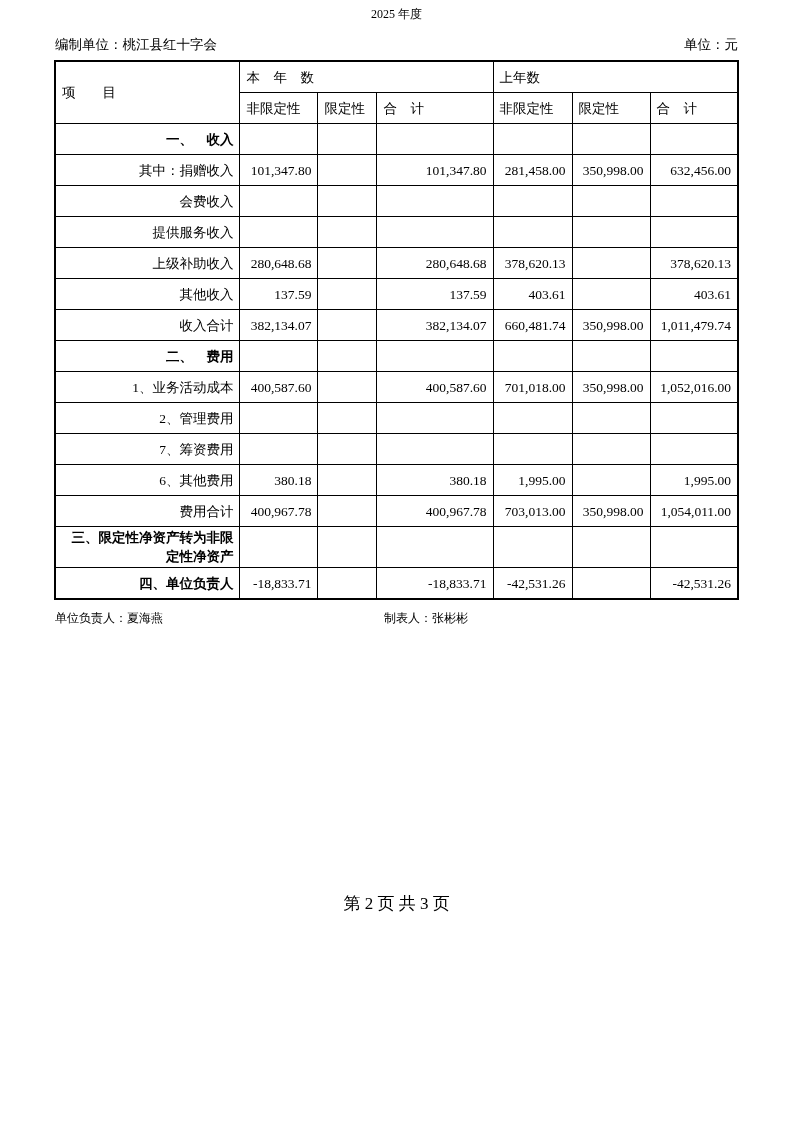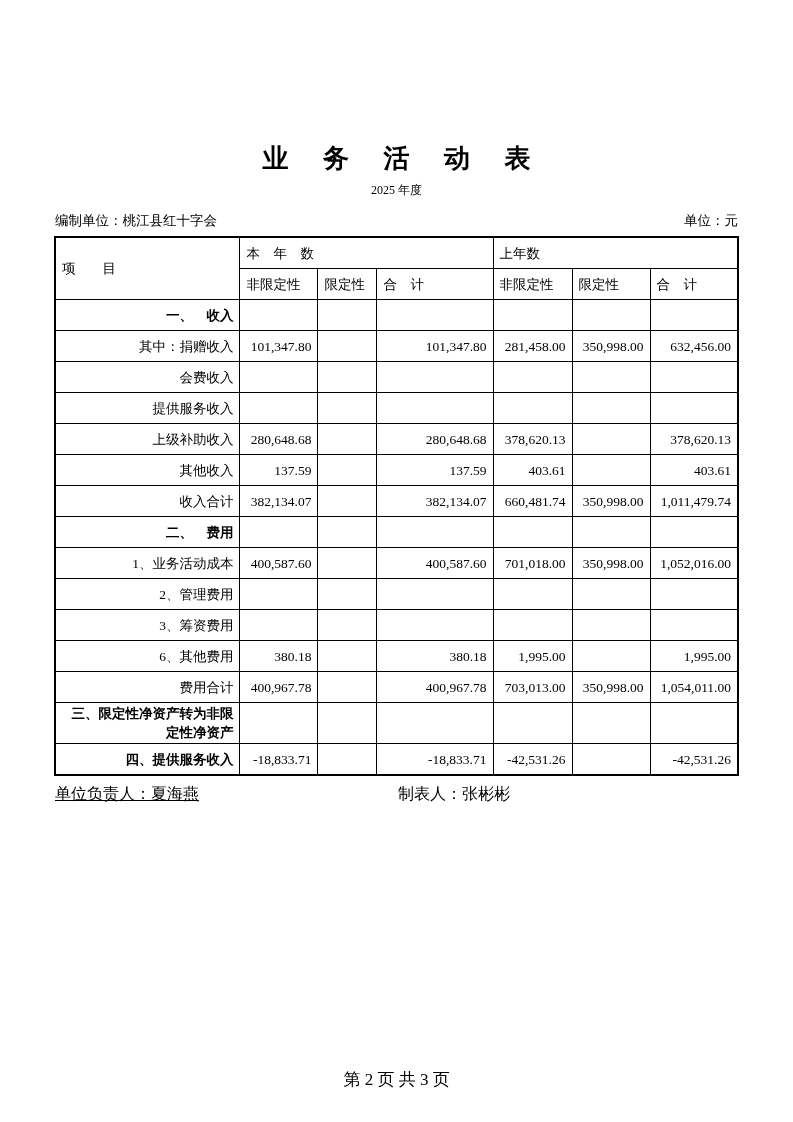--- a/index.html
+++ b/index.html
@@ -74,43 +74,41 @@
   td.num {
     text-align: right;
   }
   tr.bold td.label {
     font-weight: bold;
   }
   .sign-row {
     width: 683px;
     margin: 9px auto 8px auto;
     position: relative;
-    font-size: 16px;
+    font-size: 12px;
     line-height: 18px;
     height: 18px;
-    text-decoration: underline;
   }
   .sign-row .preparer {
     position: absolute;
-    left: 343px;
+    left: 329px;
     top: 0;
   }
   .pageno {
     margin-top: 268px;
     text-align: center;
     font-size: 17px;
     line-height: 18px;
   }
 </style>
 </head>
 <body>
 
 <div class="page">
 
-  <h1 class="title">业 务 活 动 表</h1>
   <div class="subtitle">2025 年度</div>
 
   <div class="meta-row">
     <span>编制单位：桃江县红十字会</span>
     <span>单位：元</span>
   </div>
 
   <table class="activity">
     <colgroup>
       <col style="width:185px">
@@ -221,21 +219,21 @@
       <tr>
         <td class="label">2、管理费用</td>
         <td class="num"></td>
         <td class="num"></td>
         <td class="num"></td>
         <td class="num"></td>
         <td class="num"></td>
         <td class="num"></td>
       </tr>
       <tr>
-        <td class="label">3、筹资费用</td>
+        <td class="label">7、筹资费用</td>
         <td class="num"></td>
         <td class="num"></td>
         <td class="num"></td>
         <td class="num"></td>
         <td class="num"></td>
         <td class="num"></td>
       </tr>
       <tr>
         <td class="label">6、其他费用</td>
         <td class="num">380.18</td>
@@ -257,21 +255,21 @@
       <tr class="bold">
         <td class="label">三、限定性净资产转为非限定性净资产</td>
         <td class="num"></td>
         <td class="num"></td>
         <td class="num"></td>
         <td class="num"></td>
         <td class="num"></td>
         <td class="num"></td>
       </tr>
       <tr class="bold">
-        <td class="label">四、提供服务收入</td>
+        <td class="label">四、单位负责人</td>
         <td class="num">-18,833.71</td>
         <td class="num"></td>
         <td class="num">-18,833.71</td>
         <td class="num">-42,531.26</td>
         <td class="num"></td>
         <td class="num">-42,531.26</td>
       </tr>
     </tbody>
   </table>
 

